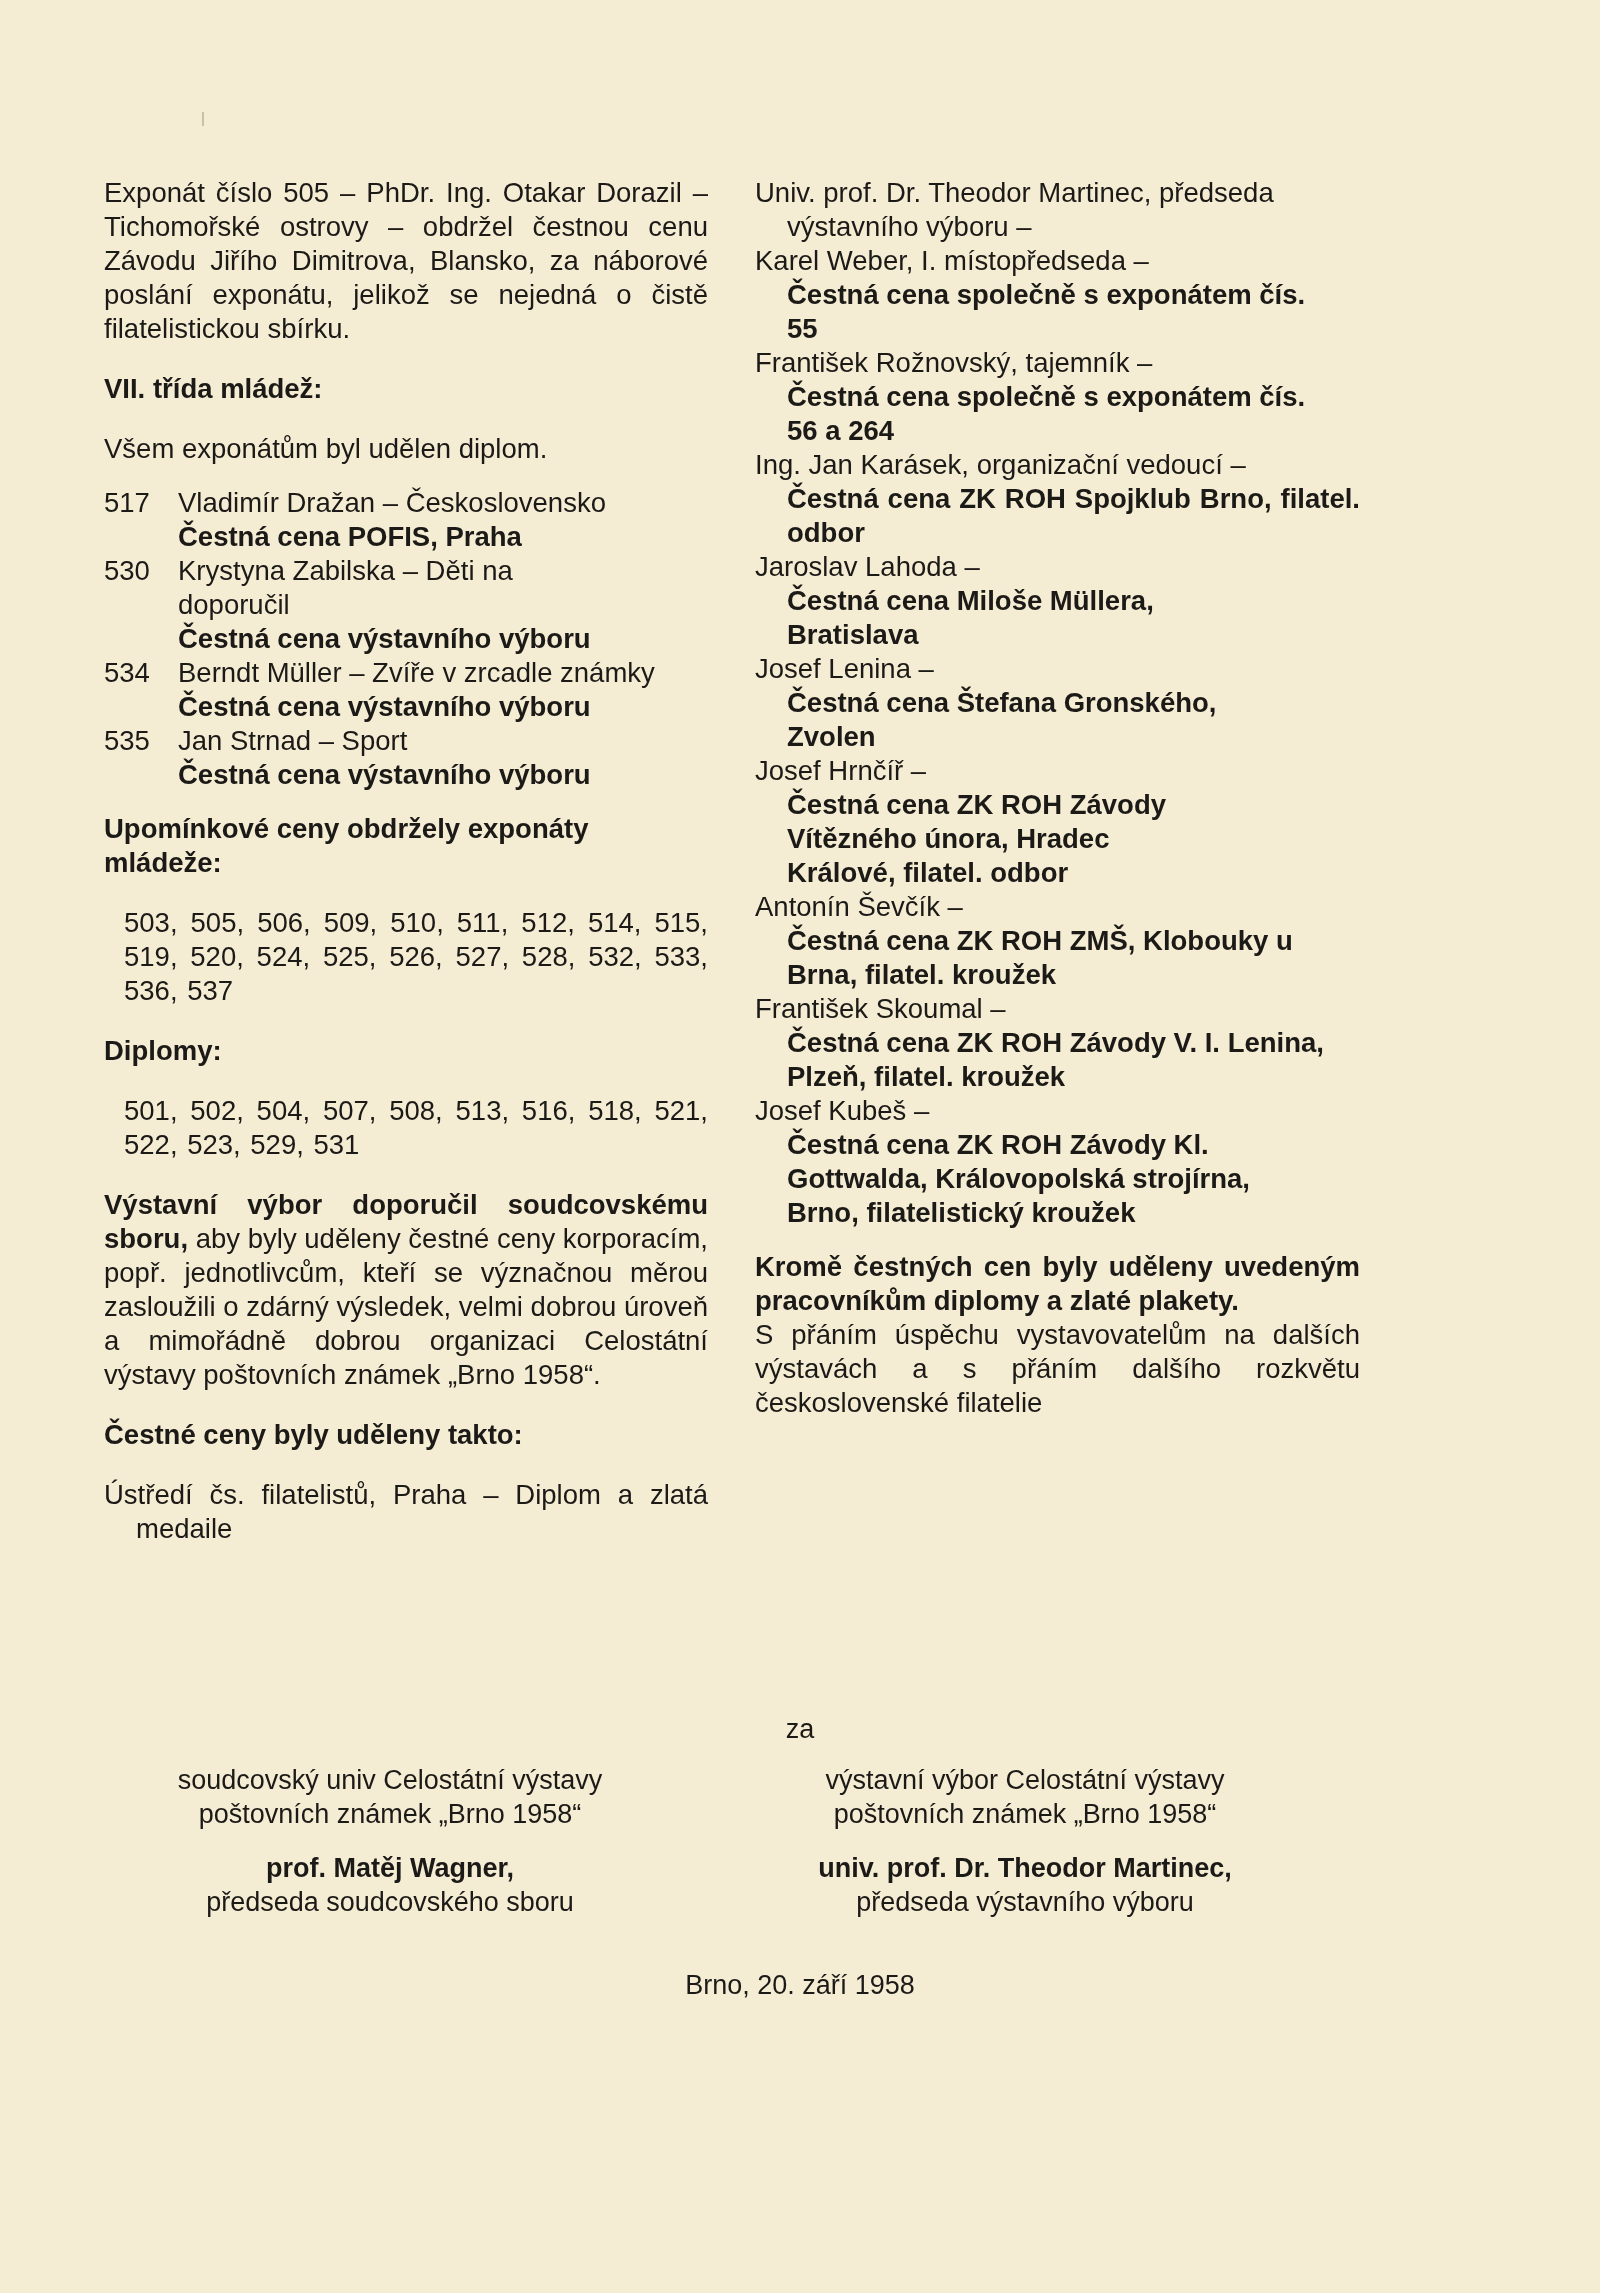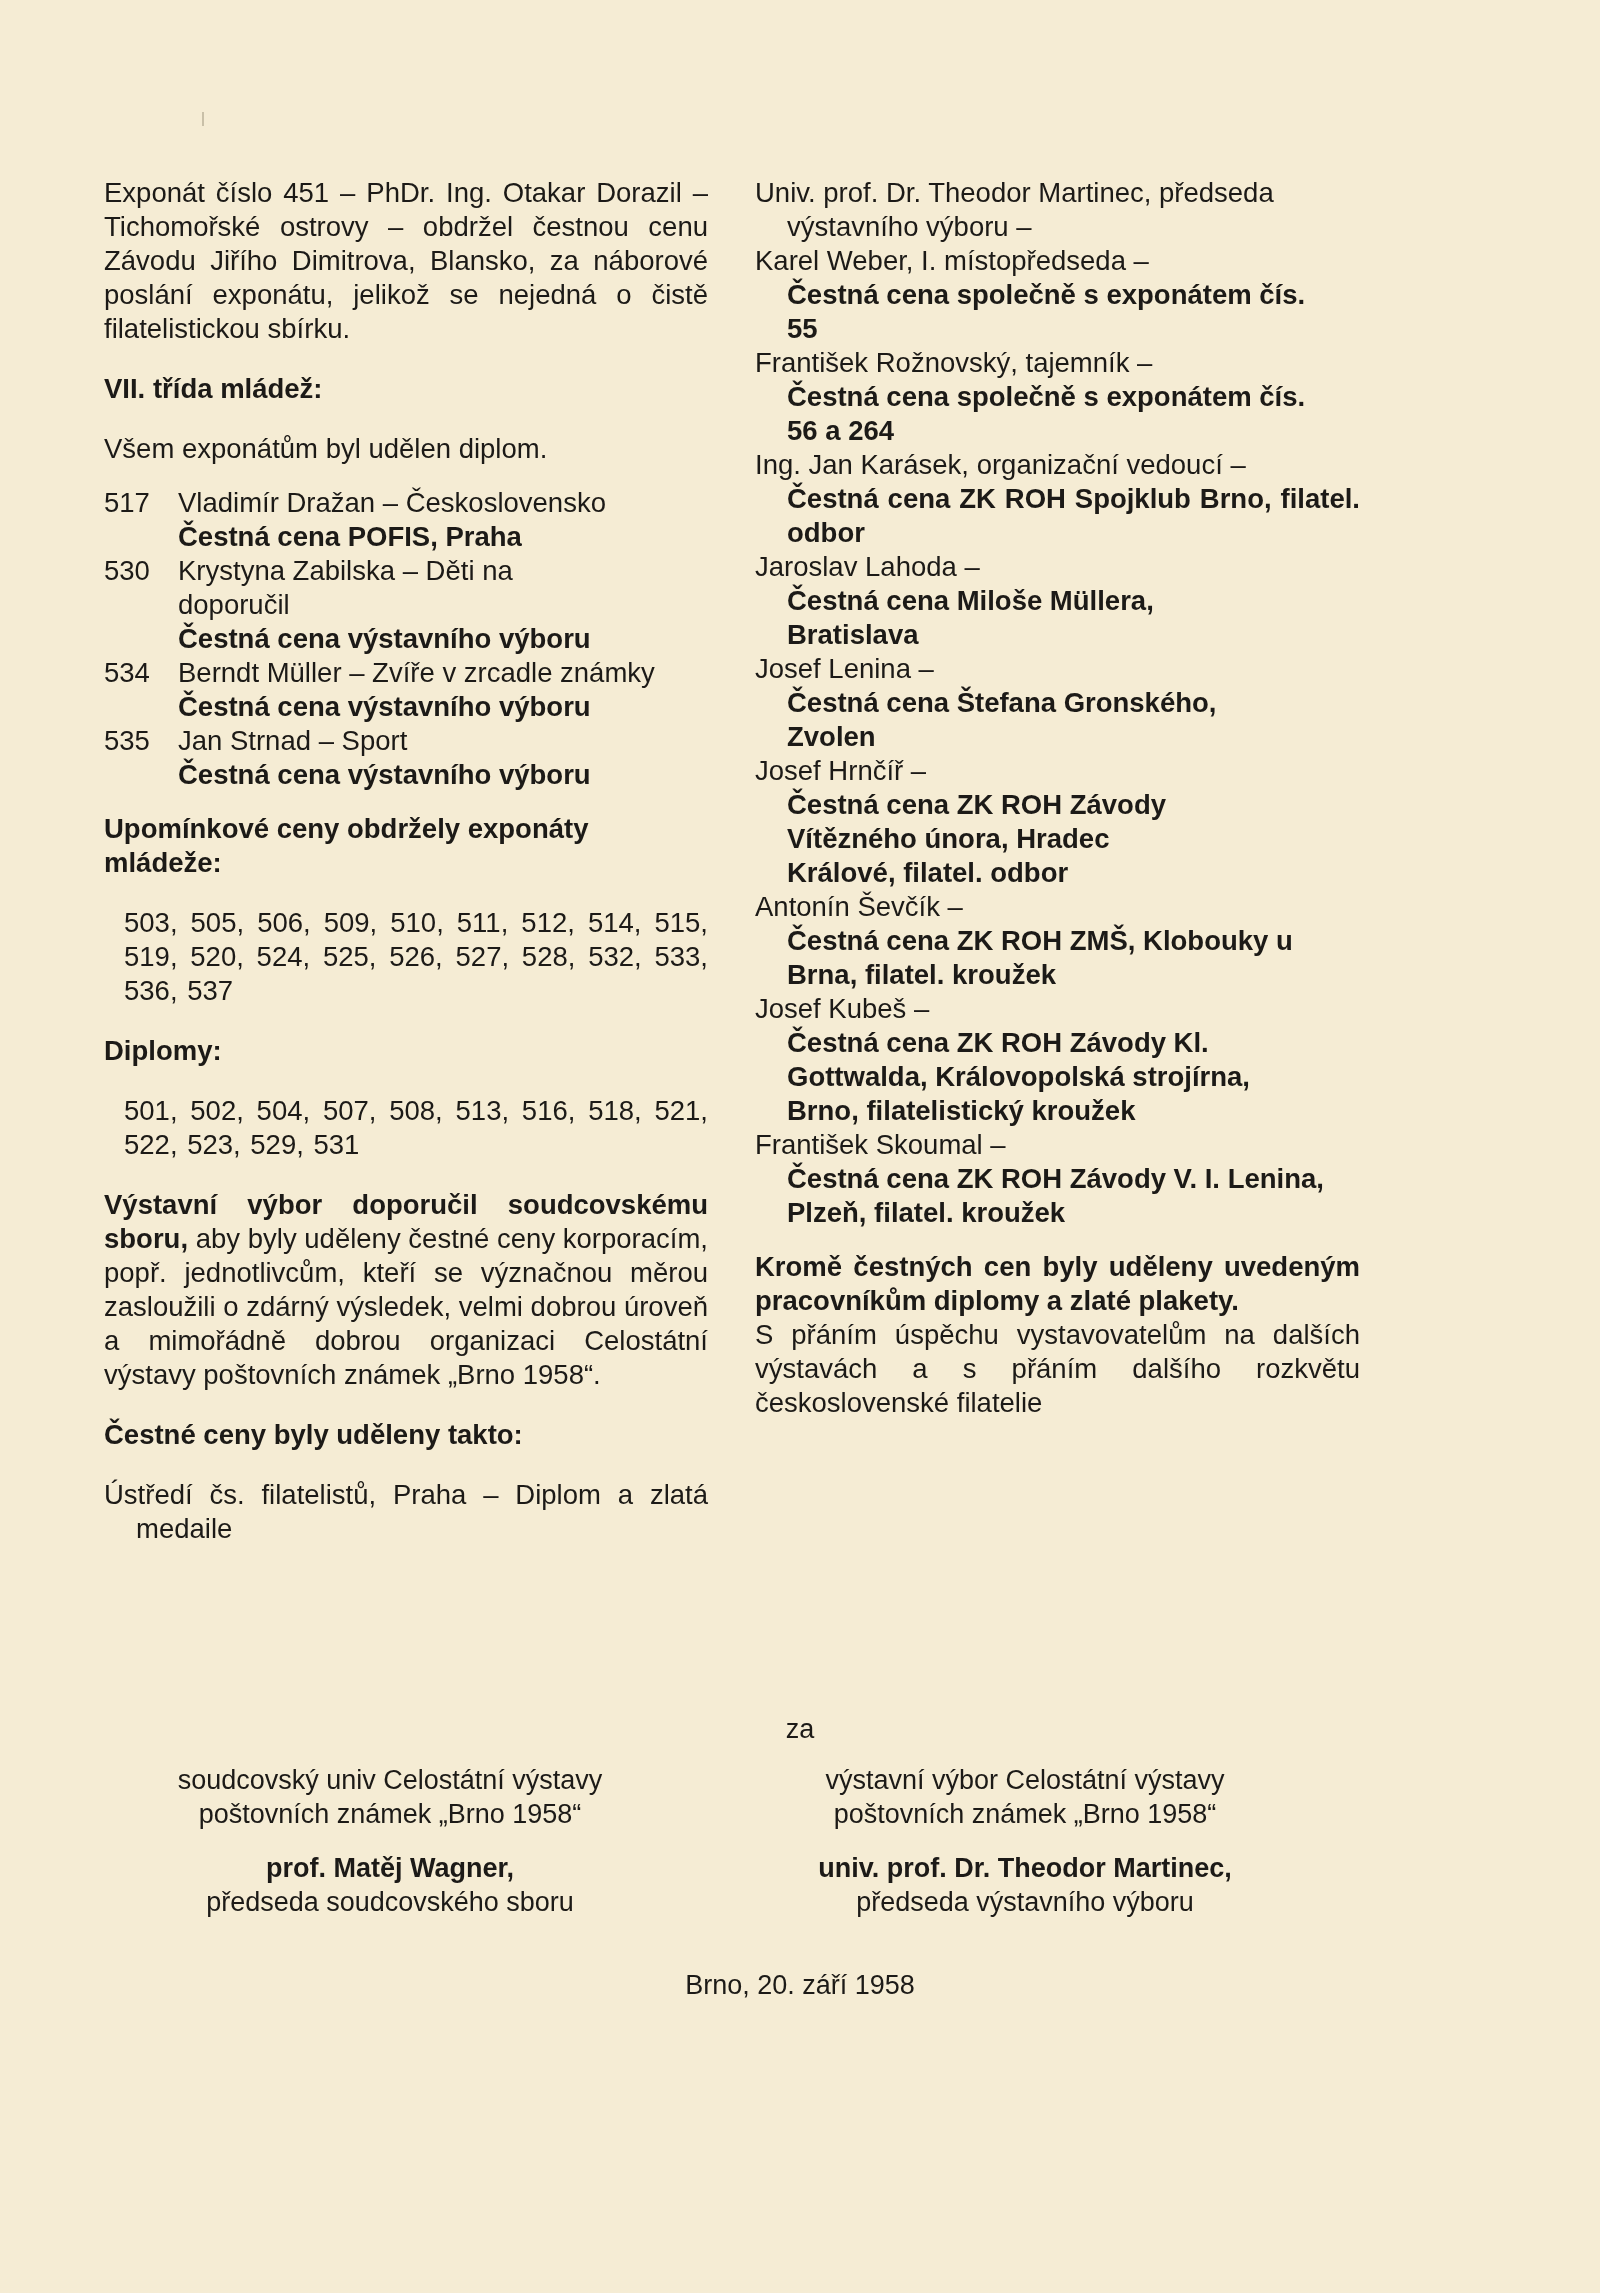--- a/index.html
+++ b/index.html
@@ -48,21 +48,21 @@
       position: absolute; top: 1968px; left: 0; width: 1600px;
       text-align: center; font-size: 27px; line-height: 34px;
     }
   </style>
 </head>
 <body>
 
 <div class="page-mark"></div>
 
 <div class="col col-left">
-  <p class="just">Exponát číslo 451 – PhDr. Ing. Otakar Dorazil – Tichomořské ostrovy – obdržel čestnou cenu Závodu Jiřího Dimitrova, Blansko, za náborové poslání exponátu, jelikož se nejedná o čistě filatelistickou sbírku.</p>
+  <p class="just">Exponát číslo 505 – PhDr. Ing. Otakar Dorazil – Tichomořské ostrovy – obdržel čestnou cenu Závodu Jiřího Dimitrova, Blansko, za náborové poslání exponátu, jelikož se nejedná o čistě filatelistickou sbírku.</p>
 
   <p class="b gap-m">VII. třída mládež:</p>
 
   <p class="gap-m">Všem exponátům byl udělen diplom.</p>
 
   <div class="gap-s">
     <div class="entry">
       <span class="num">517</span>
       <div class="body">
         <p>Vladimír Dražan – Československo</p>
@@ -132,26 +132,26 @@
     </div>
     <div>
       <p>Josef Hrnčíř –</p>
       <p class="b indent" style="width:420px;">Čestná cena ZK ROH Závody Vítězného února, Hradec Králové, filatel. odbor</p>
     </div>
     <div>
       <p>Antonín Ševčík –</p>
       <p class="b indent" style="width:540px;">Čestná cena ZK ROH ZMŠ, Klobouky u Brna, filatel. kroužek</p>
     </div>
     <div>
+      <p>František Skoumal –</p>
+      <p class="b indent" style="width:560px;">Čestná cena ZK ROH Závody V. I. Lenina, Plzeň, filatel. kroužek</p>
+    </div>
+    <div>
       <p>Josef Kubeš –</p>
       <p class="b indent" style="width:480px;">Čestná cena ZK ROH Závody Kl. Gottwalda, Královopolská strojírna, Brno, filatelistický kroužek</p>
-    </div>
-    <div>
-      <p>František Skoumal –</p>
-      <p class="b indent" style="width:560px;">Čestná cena ZK ROH Závody V. I. Lenina, Plzeň, filatel. kroužek</p>
     </div>
   </div>
 
   <p class="b just gap-s">Kromě čestných cen byly uděleny uvedeným pracovníkům diplomy a zlaté plakety.</p>
   <p class="just">S přáním úspěchu vystavovatelům na dalších výstavách a s přáním dalšího rozkvětu československé filatelie</p>
 </div>
 
 <div class="za">za</div>
 
 <div class="sig sig-left">

